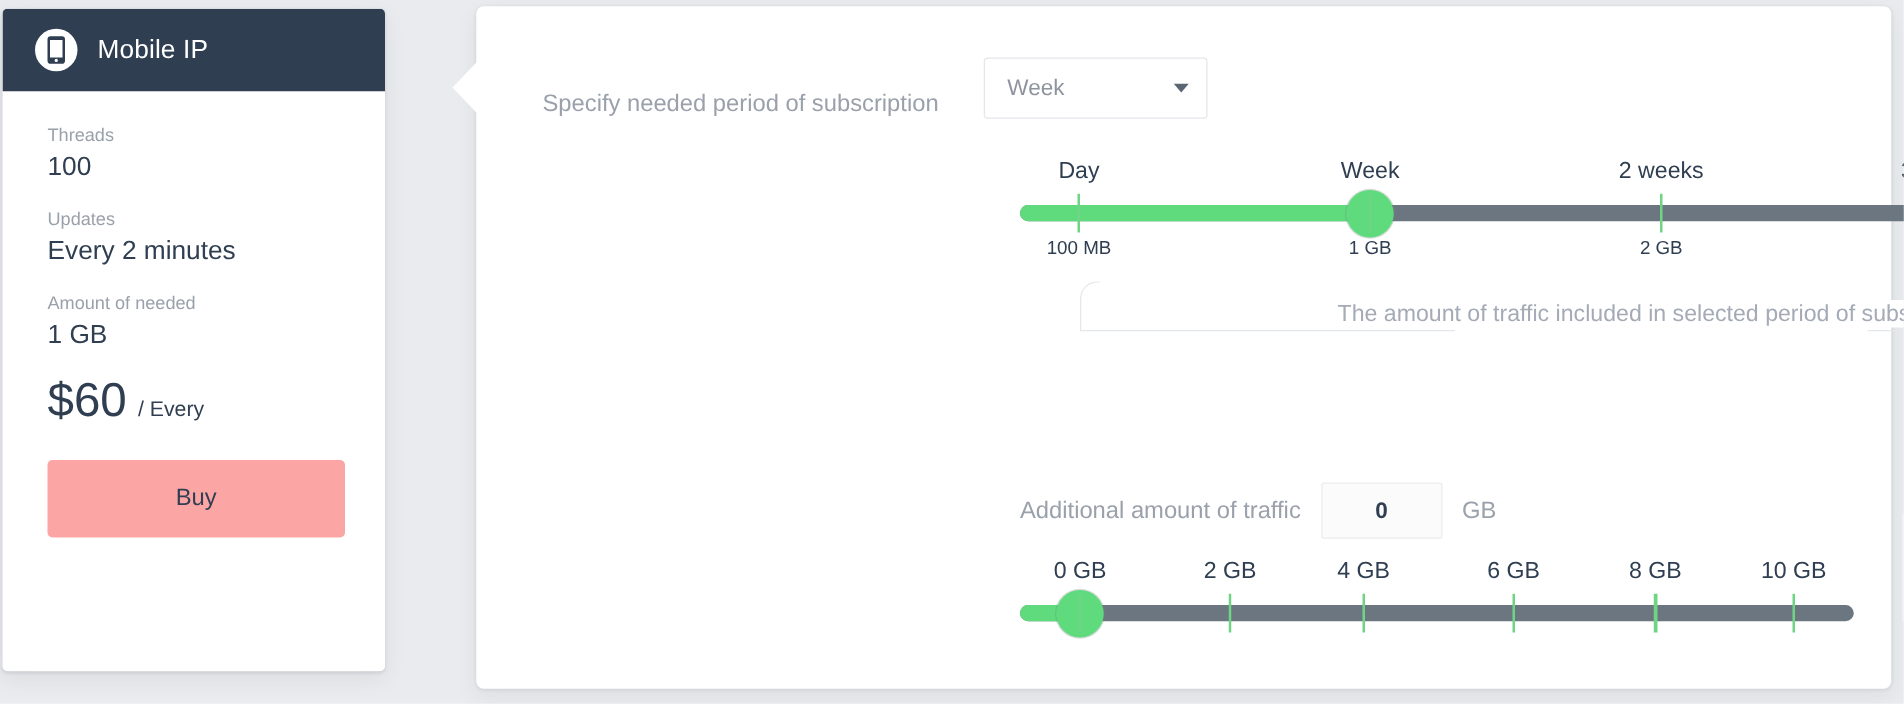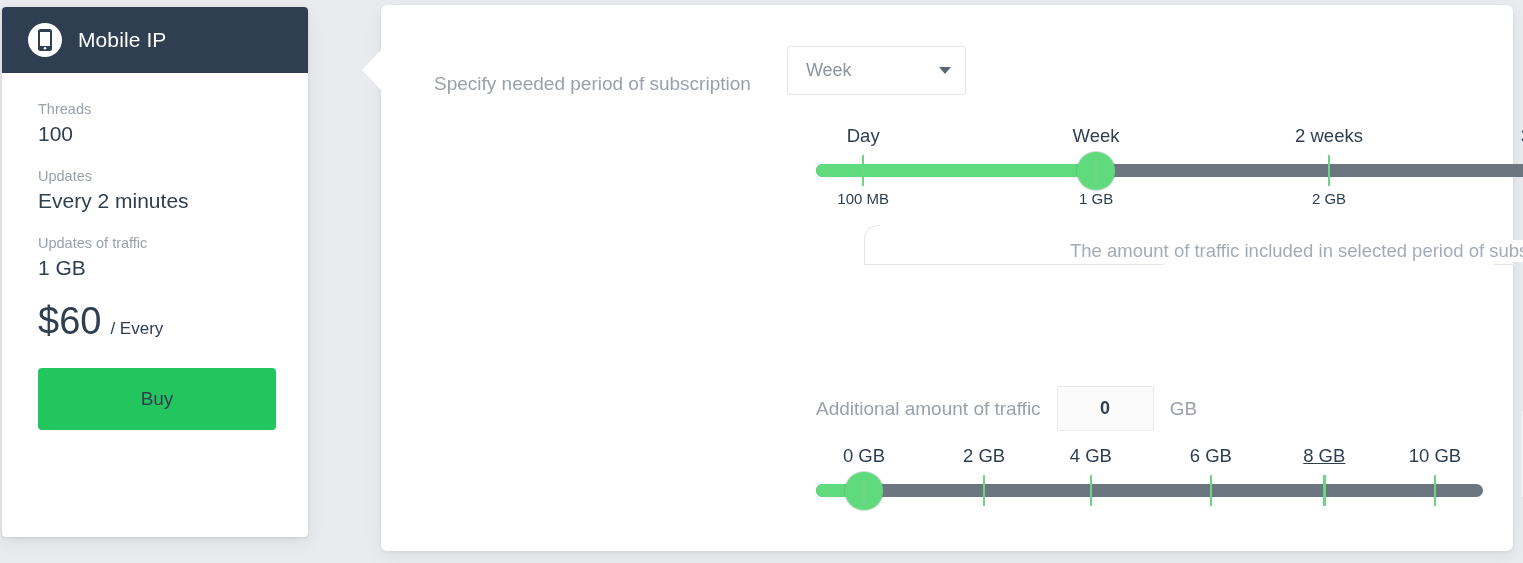--- a/index.html
+++ b/index.html
@@ -91,21 +91,21 @@
   #price-period {
     color: #2f3e51;
     font-size: 17px;
     font-weight: 400;
   }
 
   #buy-button {
     display: block;
     width: 238px;
     height: 62px;
-    background: #22c55e;
+    background: #fca5a5;
     border: none;
     border-radius: 4px;
     color: #2f3e51;
     font-family: "Liberation Sans", sans-serif;
     font-size: 19px;
     font-weight: 400;
     cursor: pointer;
   }
 
   
@@ -381,21 +381,21 @@
       <div class="spec-label">Threads</div>
       <div class="spec-value">100</div>
     </div>
 
     <div>
       <div class="spec-label">Updates</div>
       <div class="spec-value">Every 2 minutes</div>
     </div>
 
     <div>
-      <div class="spec-label">Updates of traffic</div>
+      <div class="spec-label">Amount of needed</div>
       <div class="spec-value">1 GB</div>
     </div>
 
     <div>
       <div id="price-block">
         <span id="price-amount">$60</span>
         <span id="price-period">/ Every</span>
       </div>
     </div>
 
@@ -456,21 +456,21 @@
     <div id="e-ticks">
         <div class="tick" style="left: 7.2%;"></div>
         <div class="tick-top-label" style="left: 7.2%;">0 GB</div>
         <div class="tick" style="left: 25.2%;"></div>
         <div class="tick-top-label" style="left: 25.2%;">2 GB</div>
         <div class="tick" style="left: 41.2%;"></div>
         <div class="tick-top-label" style="left: 41.2%;">4 GB</div>
         <div class="tick" style="left: 59.2%;"></div>
         <div class="tick-top-label" style="left: 59.2%;">6 GB</div>
         <div class="tick" style="left: 76.2%;"></div>
-        <div class="tick-top-label" style="left: 76.2%; text-decoration: underline;">8 GB</div>
+        <div class="tick-top-label" style="left: 76.2%;">8 GB</div>
         <div class="tick" style="left: 92.8%;"></div>
         <div class="tick-top-label" style="left: 92.8%;">10 GB</div>
       </div>
   </div>
 
   <div id="info-box">
     
     
   </div>
 </div>

